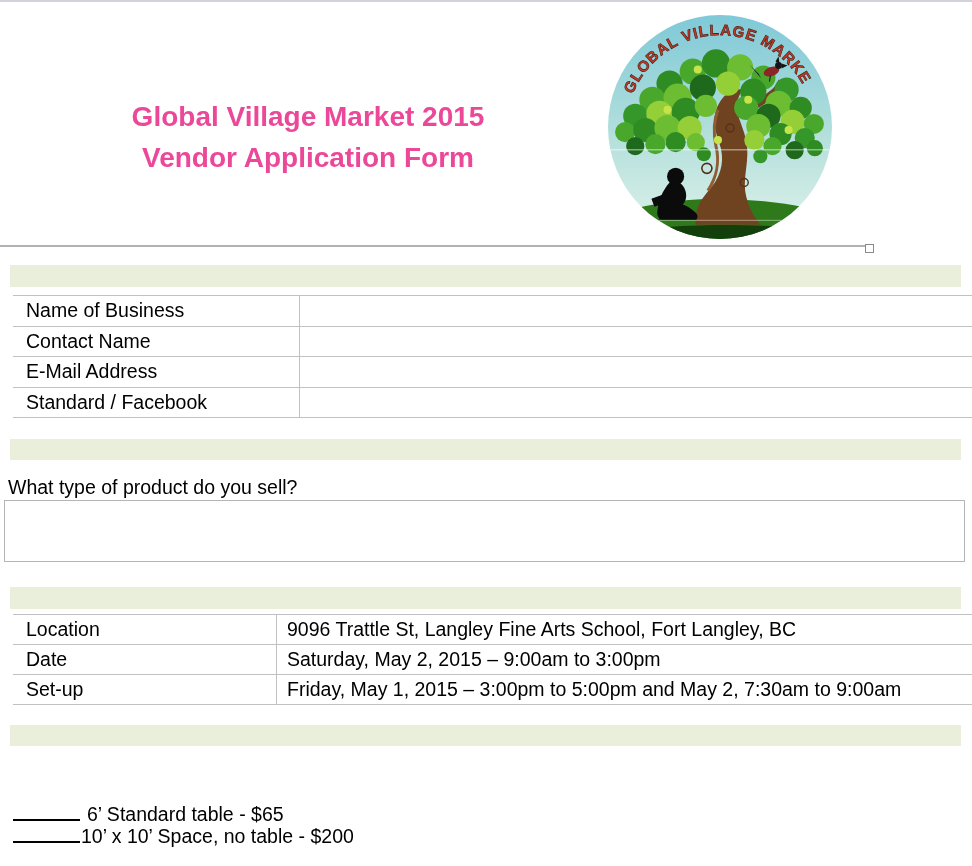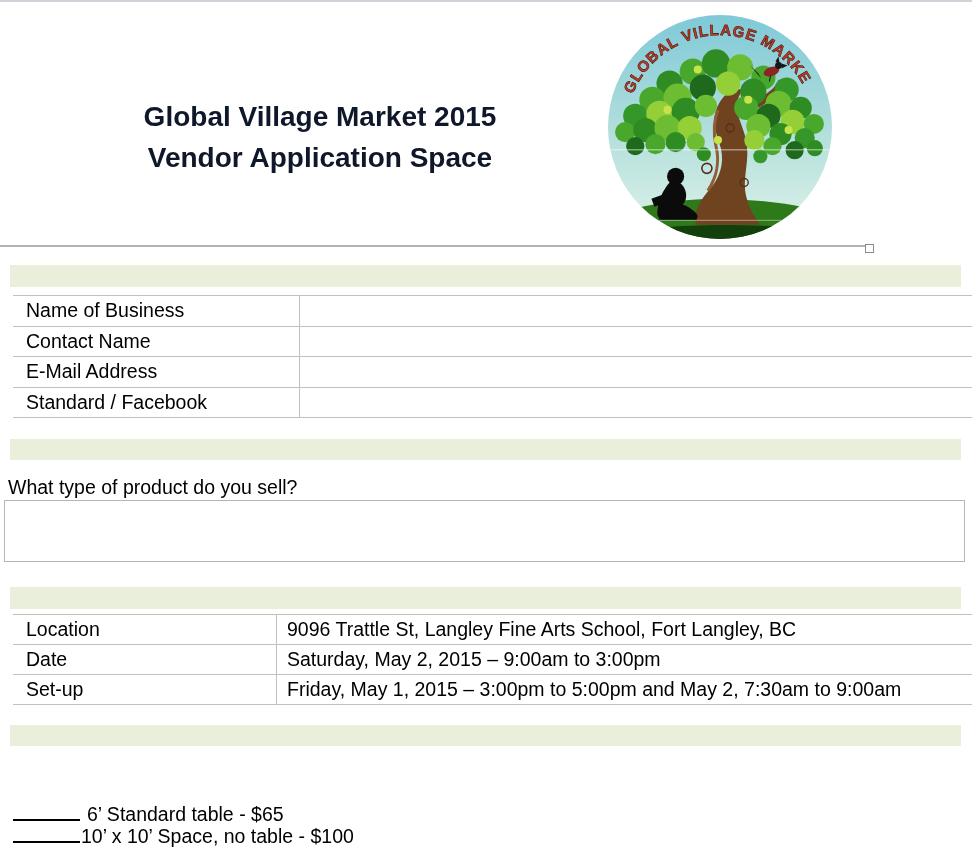--- a/index.html
+++ b/index.html
@@ -8,24 +8,24 @@
     width:972px;height:866px;
     background:#fff;
     border-top:2px solid #d2d2da;
     font-family:"Liberation Sans", sans-serif;
     color:#000;
     overflow:hidden;
     box-sizing:border-box;
   }
   
   .title-block{
-    position:absolute;left:12px;top:94px;width:616px;
+    position:absolute;left:0;top:94px;width:616px;
     text-align:center;
     font-size:28px;font-weight:bold;line-height:41px;
-    color:#0f172a;
+    color:#ec4899;
   }
   
   .logo{position:absolute;left:607px;top:6px;width:226px;height:238px;}
   
   .header-rule{position:absolute;left:0;top:243px;width:869px;height:2px;background:#b2b2b2;}
   .resize-handle{position:absolute;left:865px;top:242px;width:7px;height:7px;background:#fff;border:1px solid #8a8a8a;}
   
   .band{position:absolute;left:10px;width:951px;height:22px;background:#e9efdb;}
   .band1{top:263px;}
   .band2{top:437px;height:21px;}
@@ -53,21 +53,21 @@
   .option1 .blank{margin-right:7px;}
   .option2 .blank{margin-right:1px;}
 </style>
 </head>
 <body>
 
 <div class="page">
 
   <div class="title-block">
     <div>Global Village Market 2015</div>
-    <div>Vendor Application Space</div>
+    <div>Vendor Application Form</div>
   </div>
 
   <svg class="logo" viewBox="0 0 224 234" xmlns="http://www.w3.org/2000/svg">
     <defs>
       <linearGradient id="sky" x1="0" y1="0" x2="0" y2="1">
         <stop offset="0%" stop-color="#7fc9d8"></stop>
         <stop offset="55%" stop-color="#b5e0dc"></stop>
         <stop offset="100%" stop-color="#dff2ea"></stop>
       </linearGradient>
       <clipPath id="circleClip">
@@ -210,16 +210,16 @@
       <div class="cell-value">Friday, May 1, 2015 – 3:00pm to 5:00pm and May 2, 7:30am to 9:00am</div>
     </div>
   </div>
 
   <div class="band band4"></div>
 
   <div class="option option1">
     <span class="blank"></span><span>6’ Standard table - $65</span>
   </div>
   <div class="option option2">
-    <span class="blank"></span><span>10’ x 10’ Space, no table - $100</span>
+    <span class="blank"></span><span>10’ x 10’ Space, no table - $200</span>
   </div>
 
 </div>
 
 </body></html>

